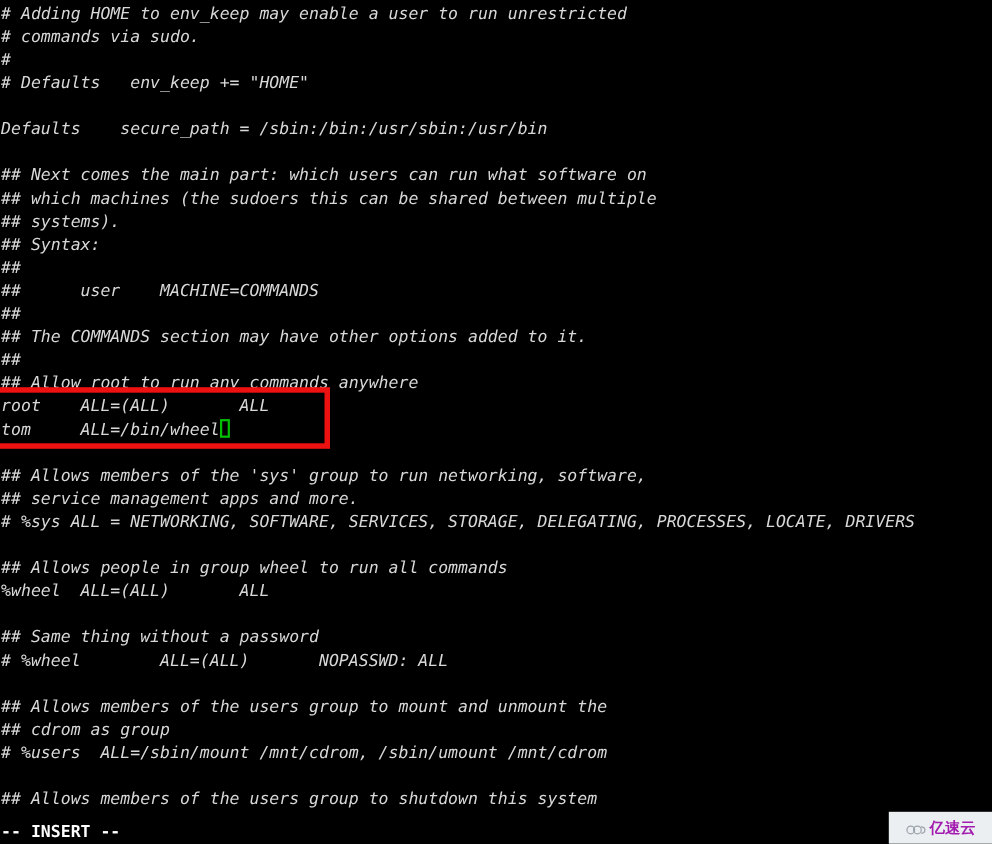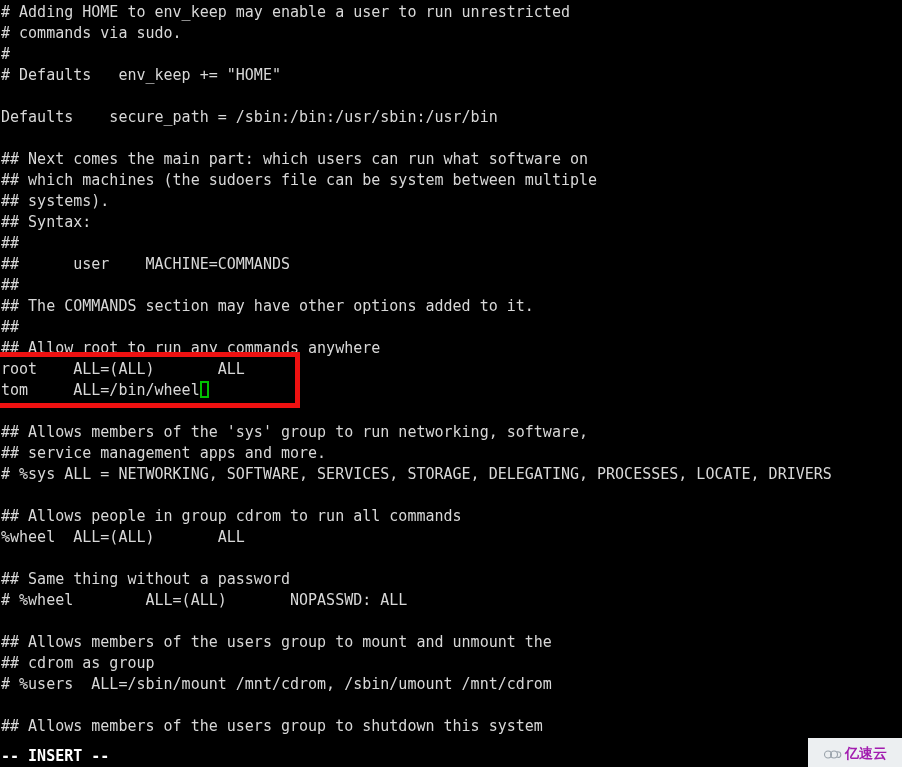--- a/index.html
+++ b/index.html
@@ -22,20 +22,21 @@
     color: #d8d8d8;
   }
 
   #buffer {
     position: absolute;
     left: 0;
     top: 0;
     width: 902px;
     padding: 2px 0 0 0;
     box-sizing: border-box;
+    font-style: italic;
   }
 
   .line {
     display: block;
     height: 21px;
     line-height: 21px;
     font-size: 15px;
     letter-spacing: 0px;
     white-space: pre;
     color: #d8d8d8;
@@ -121,37 +122,37 @@
   <div id="buffer">
 
     <div class="line"># Adding HOME to env_keep may enable a user to run unrestricted</div>
     <div class="line"># commands via sudo.</div>
     <div class="line">#</div>
     <div class="line"># Defaults   env_keep += "HOME"</div>
     <div class="line blank"></div>
     <div class="line">Defaults    secure_path = /sbin:/bin:/usr/sbin:/usr/bin</div>
     <div class="line blank"></div>
     <div class="line">## Next comes the main part: which users can run what software on</div>
-    <div class="line">## which machines (the sudoers file can be system between multiple</div>
+    <div class="line">## which machines (the sudoers this can be shared between multiple</div>
     <div class="line">## systems).</div>
     <div class="line">## Syntax:</div>
     <div class="line">##</div>
     <div class="line">##      user    MACHINE=COMMANDS</div>
     <div class="line">##</div>
     <div class="line">## The COMMANDS section may have other options added to it.</div>
     <div class="line">##</div>
     <div class="line">## Allow root to run any commands anywhere</div>
     <div class="line">root    ALL=(ALL)       ALL</div>
     <div class="line"><span>tom     ALL=/bin/wheel</span><span class="cursor"></span></div>
     <div class="line blank"></div>
     <div class="line">## Allows members of the 'sys' group to run networking, software,</div>
     <div class="line">## service management apps and more.</div>
     <div class="line"># %sys ALL = NETWORKING, SOFTWARE, SERVICES, STORAGE, DELEGATING, PROCESSES, LOCATE, DRIVERS</div>
     <div class="line blank"></div>
-    <div class="line">## Allows people in group cdrom to run all commands</div>
+    <div class="line">## Allows people in group wheel to run all commands</div>
     <div class="line">%wheel  ALL=(ALL)       ALL</div>
     <div class="line blank"></div>
     <div class="line">## Same thing without a password</div>
     <div class="line"># %wheel        ALL=(ALL)       NOPASSWD: ALL</div>
     <div class="line blank"></div>
     <div class="line">## Allows members of the users group to mount and unmount the</div>
     <div class="line">## cdrom as group</div>
     <div class="line"># %users  ALL=/sbin/mount /mnt/cdrom, /sbin/umount /mnt/cdrom</div>
     <div class="line blank"></div>
     <div class="line">## Allows members of the users group to shutdown this system</div>

